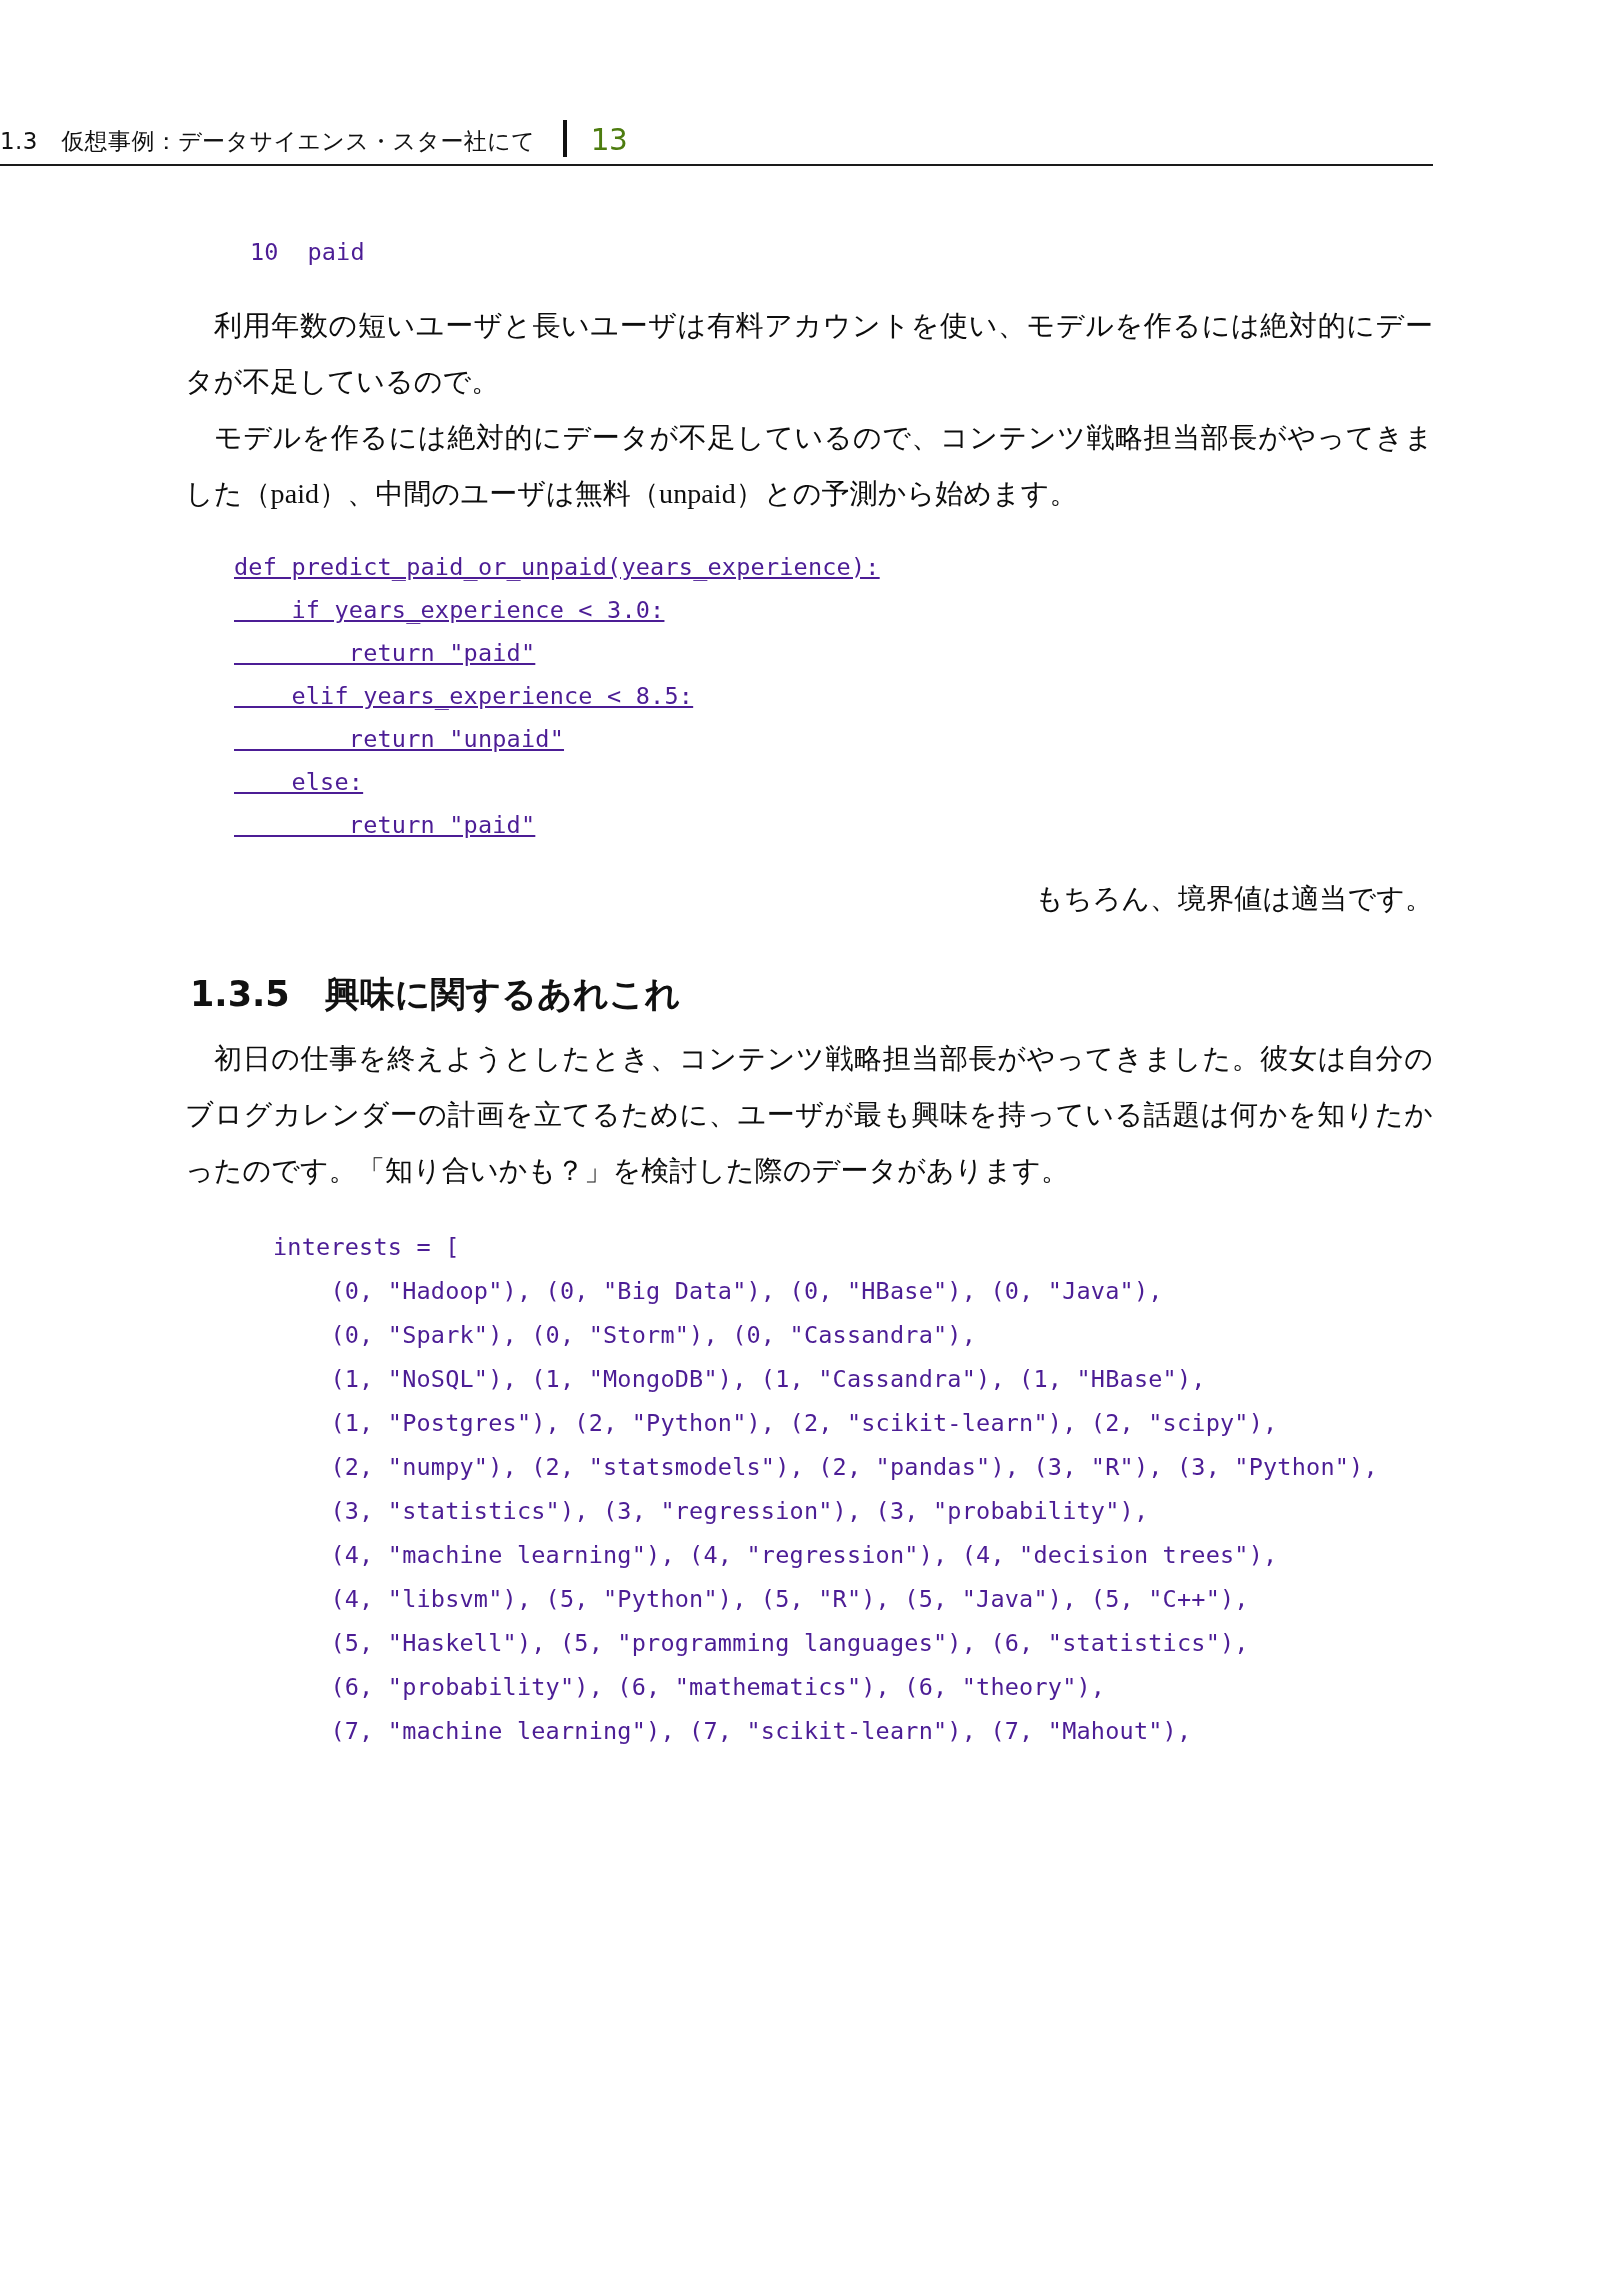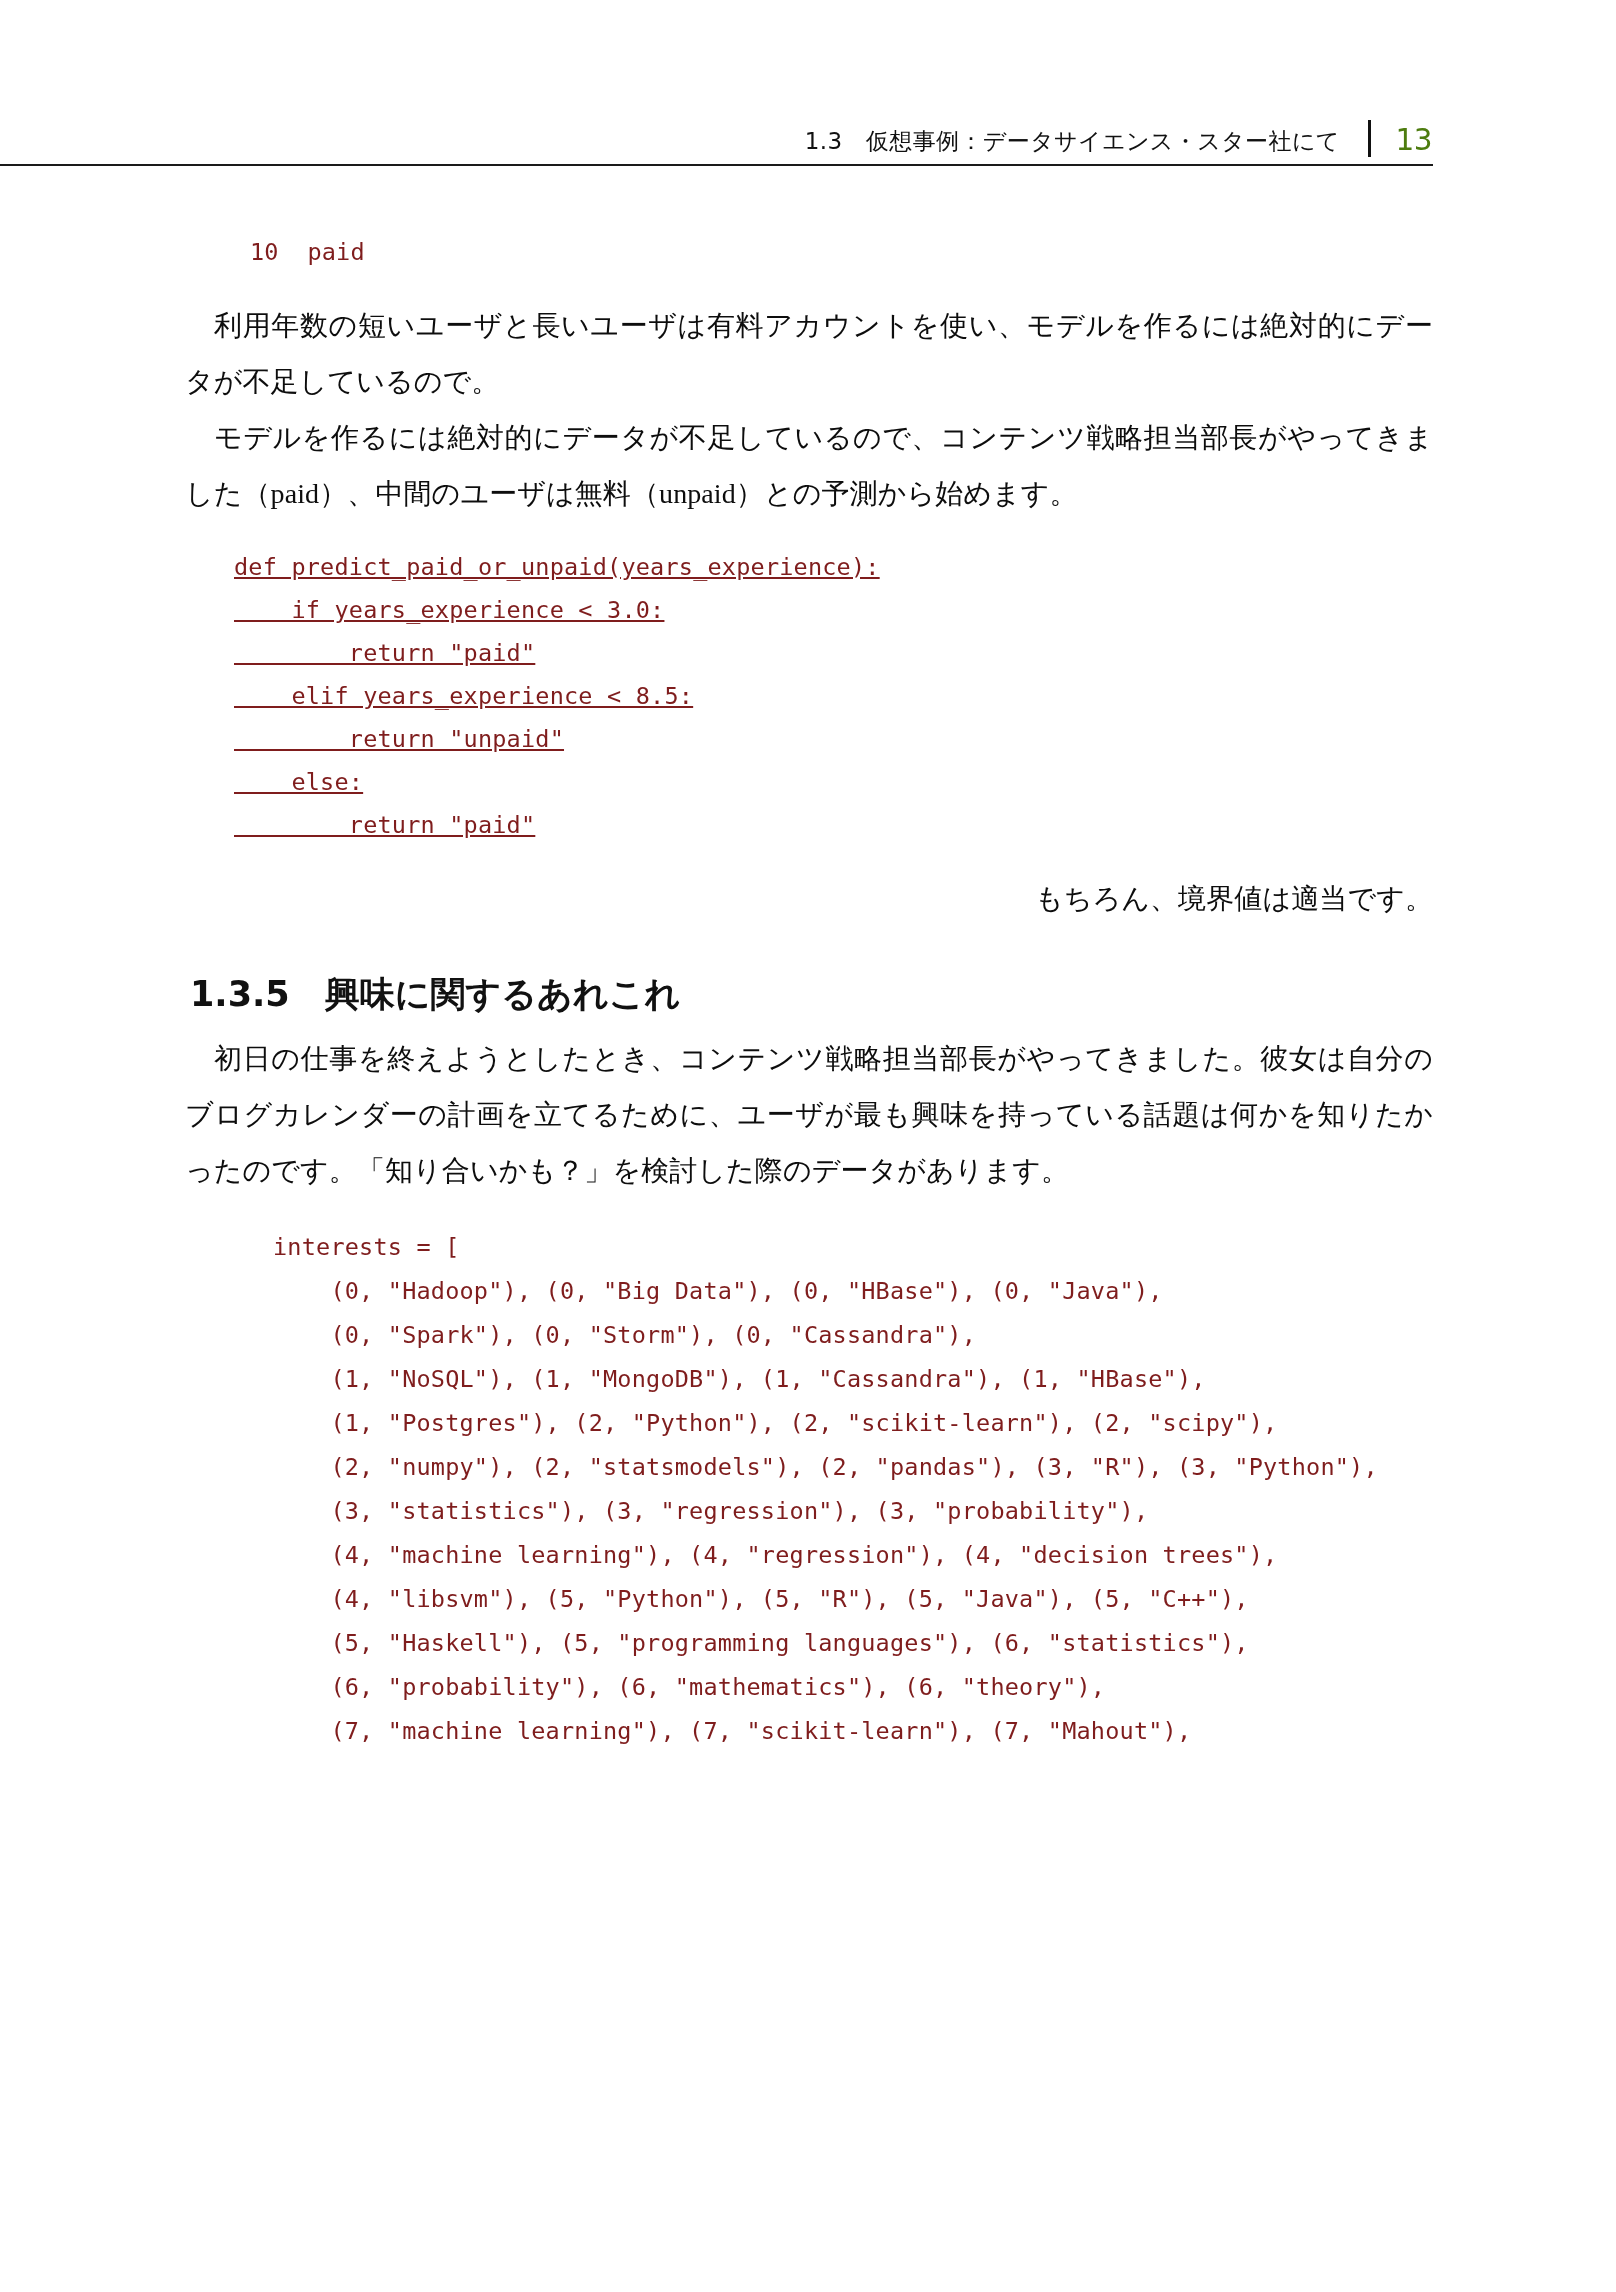--- a/index.html
+++ b/index.html
@@ -26,21 +26,20 @@
 
   
   .header {
     position: absolute;
     left: 0;
     top: 100px;
     width: 1432px;
     height: 57px;
     display: flex;
     align-items: flex-end;
-    justify-content: flex-end;
   }
   .header-title {
     font-family: "DejaVu Sans", "Liberation Sans", sans-serif;
     font-size: 23px;
     letter-spacing: 0.4px;
     color: #111111;
     white-space: pre;
     line-height: 1;
     padding-bottom: 3.7px;
   }
@@ -76,21 +75,21 @@
     left: 185px;
     top: 231px;
     width: 1248px;
   }
 
   
   .code {
     font-family: "DejaVu Sans Mono", "Liberation Mono", monospace;
     font-size: 23.5px;
     line-height: 43px;
-    color: #7f1d1d;
+    color: #4c1d95;
     white-space: pre;
     margin: 0;
     padding: 0;
     letter-spacing: 0.2px;
   }
   .code-top {
     margin-left: 65px;
     margin-bottom: 0;
   }
   .code-block-1 {

